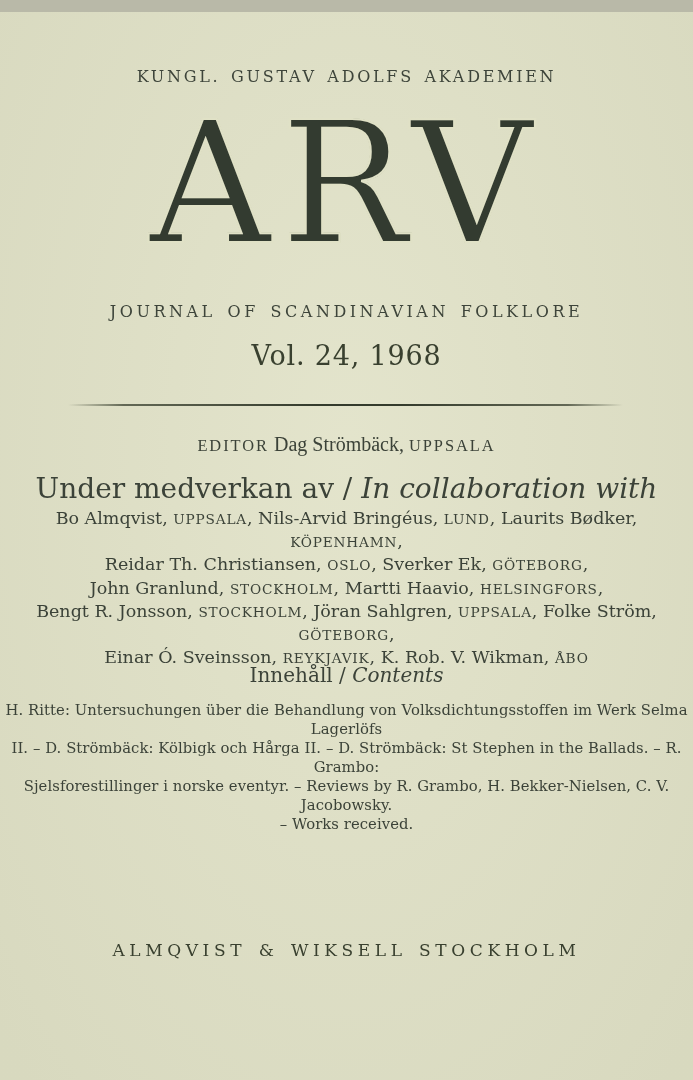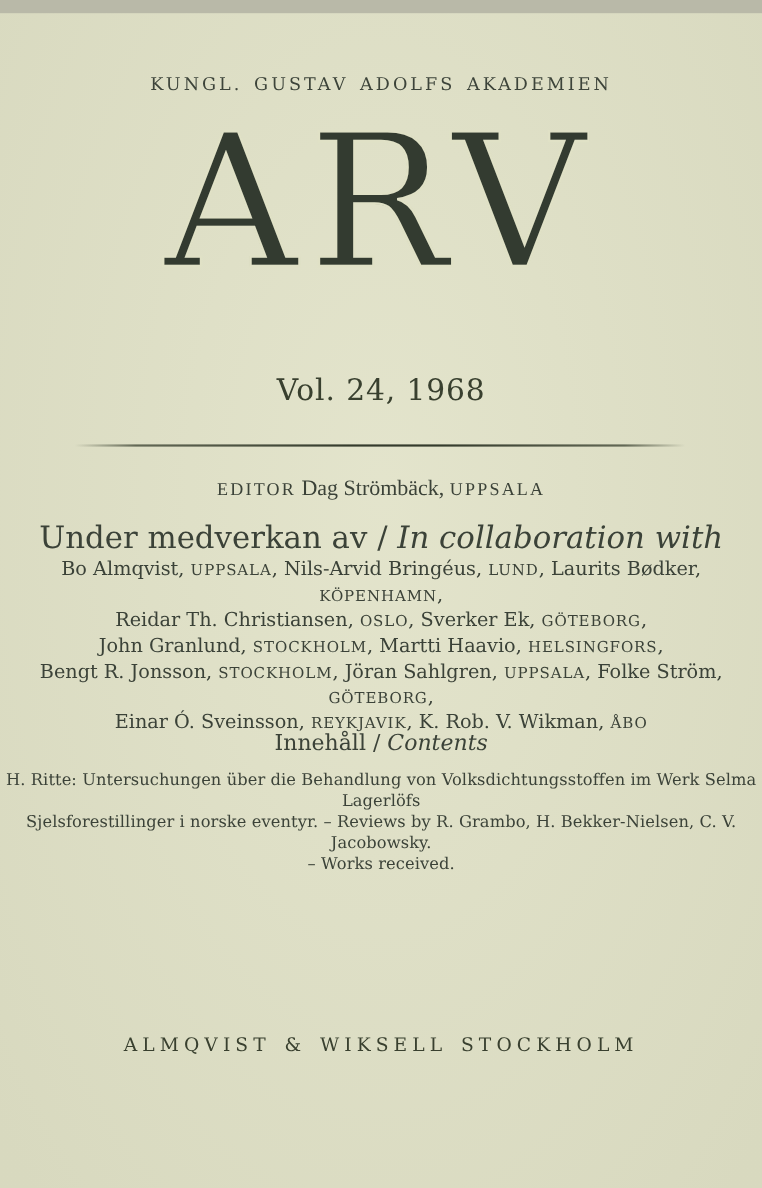--- a/index.html
+++ b/index.html
@@ -94,20 +94,21 @@
 <div class="page">
 
   <div class="block academy">KUNGL. GUSTAV ADOLFS AKADEMIEN</div>
 
   <svg class="title-svg" width="693" height="158" viewBox="0 0 693 158">
     <text x="346" y="138" text-anchor="middle" font-family="DejaVu Serif, Liberation Serif, serif" font-size="168" letter-spacing="10" fill="#333b30" stroke="#333b30" stroke-width="1">ARV</text>
     <text x="346" y="138" text-anchor="middle" font-family="DejaVu Serif, Liberation Serif, serif" font-size="168" letter-spacing="10" fill="none" stroke="#e0e1c6" stroke-width="2.2">ARV</text>
   </svg>
 
 
+  <div class="block subtitle-en">JOURNAL OF SCANDINAVIAN FOLKLORE</div>
 
   <div class="block volume">Vol. 24, 1968</div>
 
   <div class="rule"></div>
 
   <div class="block editor-line">
     <span class="lbl-sc">EDITOR</span><span> Dag Strömbäck, </span><span class="lbl-sc">UPPSALA</span>
   </div>
 
   <div class="block collab-intro">
@@ -131,19 +132,20 @@
       <span>Einar Ó. Sveinsson, </span><span class="sc">REYKJAVIK</span><span>, K. Rob. V. Wikman, </span><span class="sc">ÅBO</span>
     </div>
   </div>
 
   <div class="block contents-head">
     <span>Innehåll</span><span> / </span><span class="ital">Contents</span>
   </div>
 
   <div class="block contents-para">
     <div>H. Ritte: Untersuchungen über die Behandlung von Volksdichtungsstoffen im Werk Selma Lagerlöfs</div>
+    <div>II. – D. Strömbäck: Kölbigk och Hårga II. – D. Strömbäck: St Stephen in the Ballads. – R. Grambo:</div>
     <div>Sjelsforestillinger i norske eventyr. – Reviews by R. Grambo, H. Bekker-Nielsen, C. V. Jacobowsky.</div>
     <div>– Works received.</div>
   </div>
 
   <div class="block publisher">ALMQVIST &amp; WIKSELL STOCKHOLM</div>
 
 </div>
 
 </body></html>

